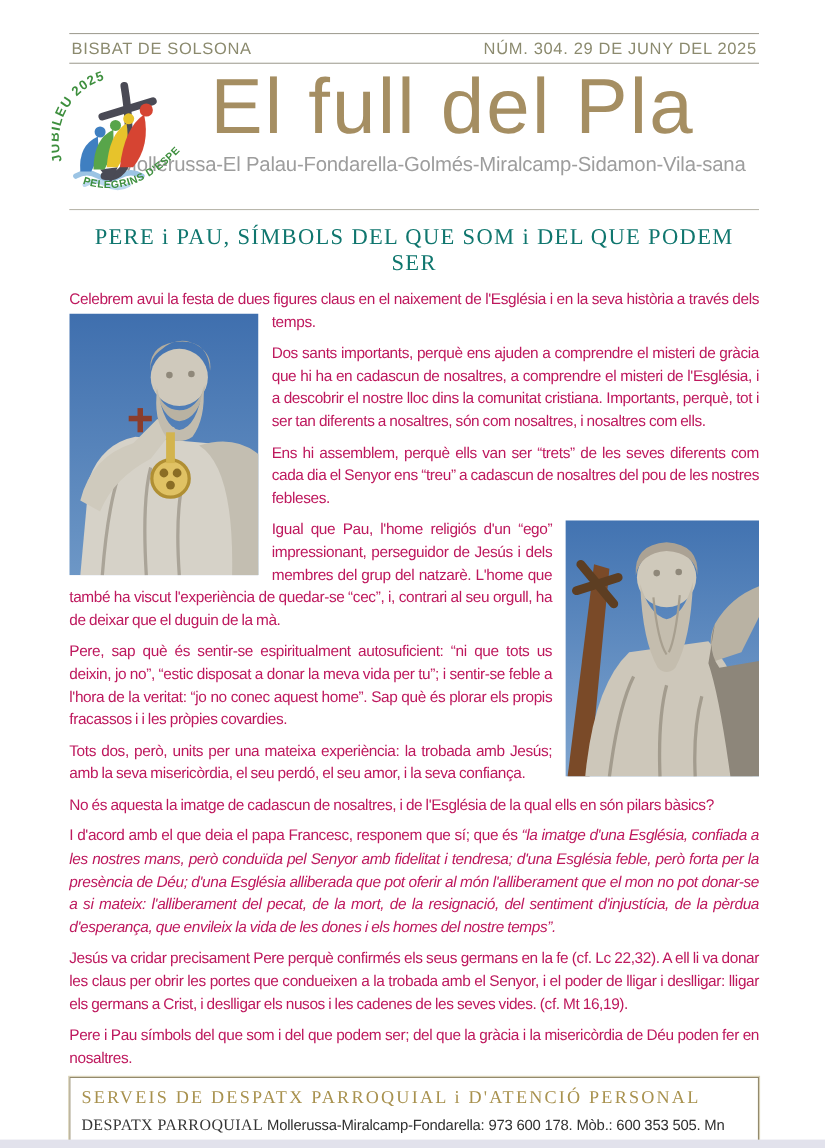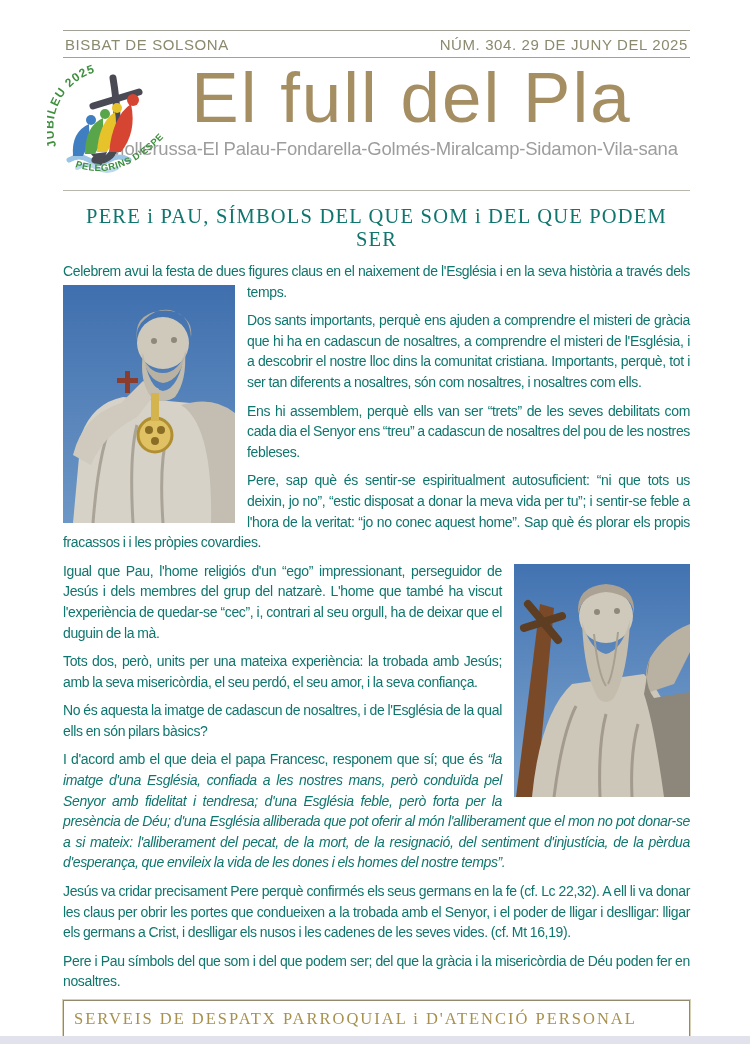--- a/index.html
+++ b/index.html
@@ -20,21 +20,21 @@
               font-family:"Liberation Sans",sans-serif;font-weight:400;
               font-size:71px;line-height:76px;color:#a58e62;letter-spacing:2px;white-space:nowrap;}
   .subtitle{text-align:center;padding-left:34px;margin-top:2px;color:#9d9d9d;
             font-size:18.5px;letter-spacing:-0.2px;white-space:nowrap;}
   .rule.under-mast{margin-top:8px;border-top-color:#b9b7ac;}
 
   
   .heading{margin:14px 0 10px 0;text-align:center;font-family:"Liberation Serif",serif;
            font-size:20.5px;letter-spacing:1.2px;color:#0f766e;}
   .article{font-size:14px;line-height:20.6px;text-align:justify;
-           letter-spacing:-0.35px;word-spacing:-0.5px;color:#0f766e;}
+           letter-spacing:-0.35px;word-spacing:-0.5px;color:#be185d;}
   .article p{margin:0 0 8px 0;}
   .quote{font-style:italic;}
   .img-peter{float:left;width:172px;height:238px;margin:3px 12px 6px 0;}
   .img-paul{float:right;width:176px;height:233px;margin:3px 0 6px 12px;}
 
   
   .services{clear:both;margin-top:4px;border:1px solid #938a6d;outline:1px solid #d8d0b4;
             padding:6px 10px 8px 10px;}
   .services-title{text-align:left;font-family:"Liberation Serif",serif;color:#a8914e;
                   font-size:16.5px;letter-spacing:2px;margin:2px 0 6px 0;}
@@ -129,22 +129,21 @@
             <rect x="88" y="108" width="8" height="28" fill="#d3b44e"></rect>
           </g>
 
           <g>
             <rect x="62" y="86" width="5" height="22" fill="#8a3d2c"></rect>
             <rect x="54" y="93" width="21" height="5" fill="#8a3d2c"></rect>
           </g>
         </svg>
         <span>dels temps.</span></p>
       <p>Dos sants importants, perquè ens ajuden a comprendre el misteri de gràcia que hi ha en cadascun de nosaltres, a comprendre el misteri de l'Església, i a descobrir el nostre lloc dins la comunitat cristiana. Importants, perquè, tot i ser tan diferents a nosaltres, són com nosaltres, i nosaltres com ells.</p>
-      <p>Ens hi assemblem, perquè ells van ser “trets” de les seves debilitats com cada dia el Senyor ens “treu” a cadascun de nosaltres del pou de les nostres febleses.</p>
-      <p>Pere, sap què és sentir-se espiritualment autosuficient: “ni que tots us deixin, jo no”, “estic disposat a donar la meva vida per tu”; i sentir-se feble a l'hora de la veritat: “jo no conec aquest home”. Sap què és plorar els propis fracassos i i les pròpies covardies.</p>
+      <p>Ens hi assemblem, perquè ells van ser “trets” de les seves diferents com cada dia el Senyor ens “treu” a cadascun de nosaltres del pou de les nostres febleses.</p>
       <p>
         <svg class="img-paul" viewBox="0 0 176 233" preserveAspectRatio="none">
           <defs>
             <linearGradient id="sky2" x1="0" y1="0" x2="0" y2="1">
               <stop offset="0" stop-color="#4273b1"></stop>
                 <stop offset="1" stop-color="#7fa5cf"></stop>
             </linearGradient>
           </defs>
           <rect width="176" height="233" fill="url(#sky2)"></rect>
 
@@ -161,20 +160,21 @@
 
           <circle cx="92" cy="52" r="27" fill="#cfc9bb"></circle>
           <path d="M64,50 Q62,22 92,20 Q122,22 120,50 Q118,30 92,28 Q68,30 64,50" fill="#aba294"></path>
           <circle cx="83" cy="48" r="3" fill="#8f887a"></circle>
           <circle cx="103" cy="47" r="3" fill="#8f887a"></circle>
 
           <path d="M68,58 Q70,110 84,134 Q92,142 100,134 Q114,108 116,56 Q108,86 92,90 Q76,86 68,58" fill="#c4bdae"></path>
           <path d="M80,70 Q84,110 92,122 M104,68 Q100,108 94,120" stroke="#a79f8f" stroke-width="2" fill="none"></path>
         </svg>
         <span>Igual que Pau, l'home religiós d'un “ego” impressionant, perseguidor de Jesús i dels membres del grup del natzarè. L'home que també ha viscut l'experiència de quedar-se “cec”, i, contrari al seu orgull, ha de deixar que el duguin de la mà.</span></p>
+      <p>Pere, sap què és sentir-se espiritualment autosuficient: “ni que tots us deixin, jo no”, “estic disposat a donar la meva vida per tu”; i sentir-se feble a l'hora de la veritat: “jo no conec aquest home”. Sap què és plorar els propis fracassos i i les pròpies covardies.</p>
       <p>Tots dos, però, units per una mateixa experiència: la trobada amb Jesús; amb la seva misericòrdia, el seu perdó, el seu amor, i la seva confiança.</p>
       <p>No és aquesta la imatge de cadascun de nosaltres, i de l'Església de la qual ells en són pilars bàsics?</p>
       <p><span>I d'acord amb el que deia el papa Francesc, responem que sí; que és </span><span class="quote">“la imatge d'una Església, confiada a les nostres mans, però conduïda pel Senyor amb fidelitat i tendresa; d'una Església feble, però forta per la presència de Déu; d'una Església alliberada que pot oferir al món l'alliberament que el mon no pot donar-se a si mateix: l'alliberament del pecat, de la mort, de la resignació, del sentiment d'injustícia, de la pèrdua d'esperança, que envileix la vida de les dones i els homes del nostre temps”.</span></p>
       <p>Jesús va cridar precisament Pere perquè confirmés els seus germans en la fe (cf. Lc 22,32). A ell li va donar les claus per obrir les portes que condueixen a la trobada amb el Senyor, i el poder de lligar i deslligar: lligar els germans a Crist, i deslligar els nusos i les cadenes de les seves vides. (cf. Mt 16,19).</p>
       <p>Pere i Pau símbols del que som i del que podem ser; del que la gràcia i la misericòrdia de Déu poden fer en nosaltres.</p>
     </div>
 
     <div class="services">
       <div class="services-title">SERVEIS DE DESPATX PARROQUIAL i D'ATENCIÓ PERSONAL</div>
       <div class="svc-line"><span class="svc-label">DESPATX PARROQUIAL</span><span> Mollerussa-Miralcamp-Fondarella: 973 600 178. Mòb.: 600 353 505. Mn Alfons: 629 787 560</span></div>

